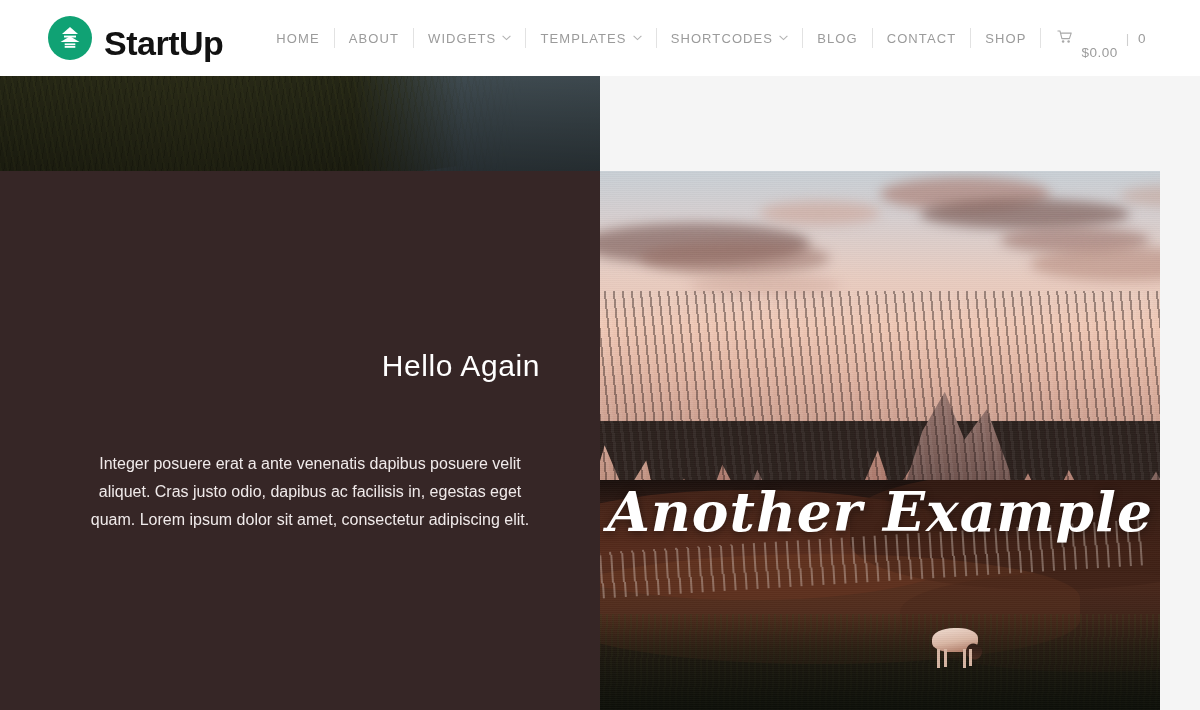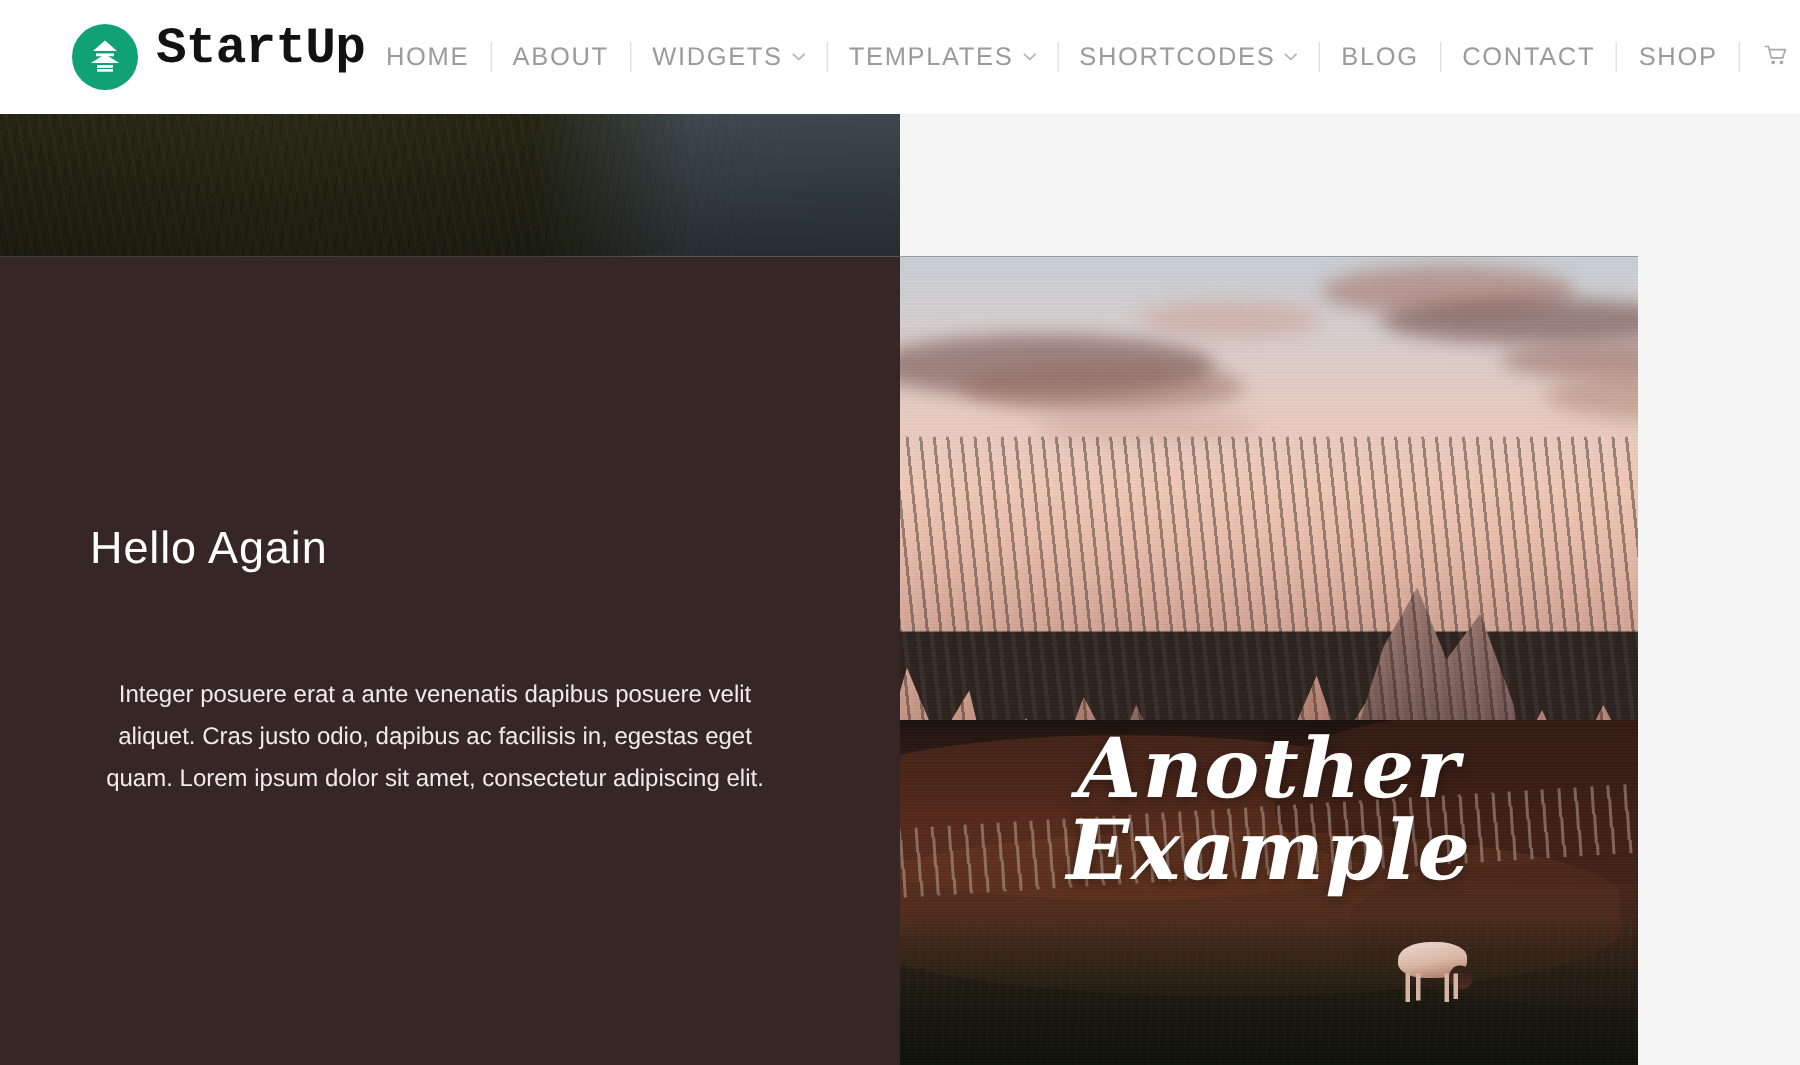--- a/index.html
+++ b/index.html
@@ -12,42 +12,41 @@
 
   
   .site-header{
     position:absolute; left:0; top:0;
     width:1200px; height:76px;
     background:#ffffff;
     display:flex; align-items:center;
     z-index:20;
   }
   .brand{
-    display:flex; align-items:flex-start;
+    display:flex; align-items:flex-end;
     margin-left:48px; gap:12px;
     text-decoration:none;
-    font-family:Liberation Mono, monospace;
   }
   .brand-mark{
     width:44px; height:44px; border-radius:50%;
     background:#10a274;
     display:flex; align-items:center; justify-content:center;
     flex:none;
   }
   .brand-name{
     font-size:34px; font-weight:700; color:#121212;
     letter-spacing:-0.5px; line-height:1;
   }
 
   .main-nav{
     margin-left:auto; margin-right:40px;
     display:flex; align-items:center;
   }
   .nav-item{
-    font-size:17px; letter-spacing:1.1px;
+    font-size:13px; letter-spacing:1.1px;
     color:#9b9b9b; text-transform:uppercase;
     text-decoration:none; white-space:nowrap;
     padding:0 14px;
     display:flex; align-items:center; gap:6px;
     cursor:pointer;
   }
   .nav-sep{
     width:1px; height:20px; background:#e2e2e2; flex:none;
   }
   .caret{ display:inline-block; }
@@ -98,39 +97,39 @@
     position:absolute; inset:0;
     background:linear-gradient(180deg, rgba(0,0,0,.18), rgba(0,0,0,.42));
   }
 
   
   .text-panel{
     position:absolute; left:0; top:95px;
     width:600px; height:539px;
     background:#362626;
     display:flex; flex-direction:column;
-    align-items:flex-start; justify-content:center;
+    align-items:flex-end; justify-content:center;
     padding:0 60px;
   }
   .panel-title{
     font-size:30px; font-weight:300; color:#ffffff;
     letter-spacing:.6px; line-height:1.2;
     margin-bottom:22px; text-align:center;
   }
   .panel-copy{
     font-size:16px; line-height:1.75; color:#f0eaea;
     text-align:center; max-width:460px;
     font-weight:400;
     margin-top:44px;
   }
 
   
   .photo-panel{
     position:absolute; left:600px; top:95px;
-    width:492px; height:539px;
+    width:560px; height:539px;
     overflow:hidden;
     background:#2b211d;
   }
   .sky{
     position:absolute; left:0; top:0; width:600px; height:250px;
     background:
       linear-gradient(180deg,
         #c9d0d6 0%,
         #d6cfd0 18%,
         #e8cdc2 42%,

